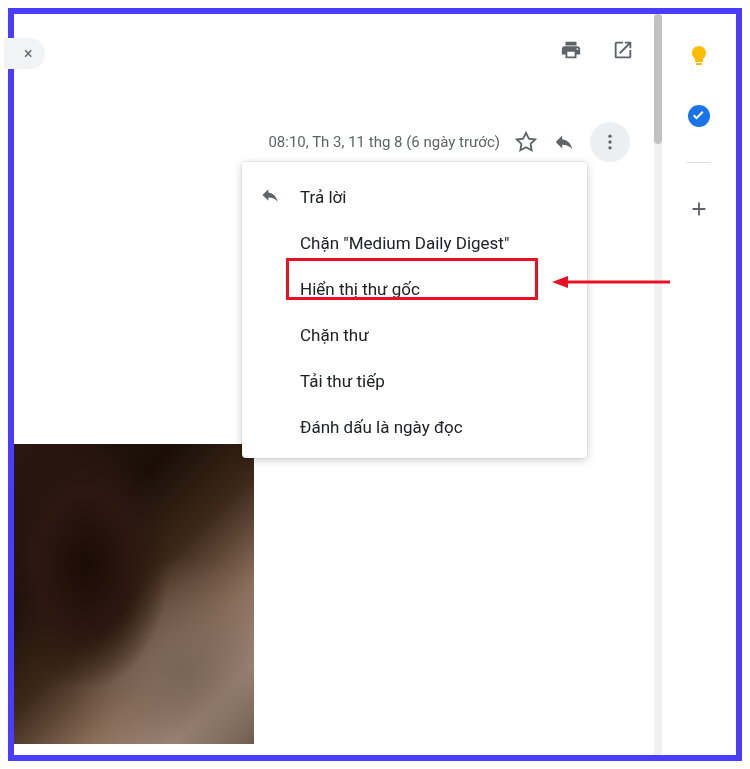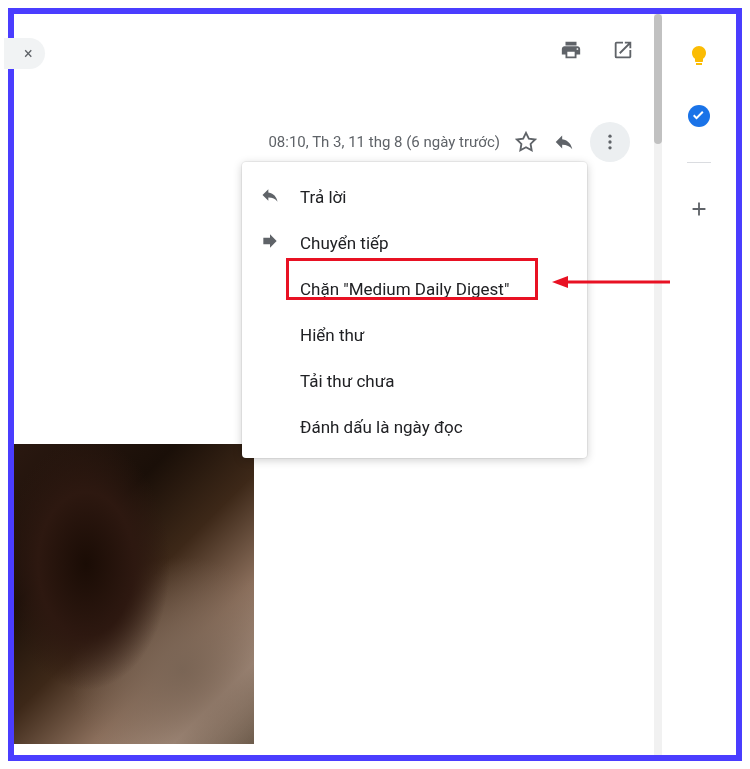--- a/index.html
+++ b/index.html
@@ -252,38 +252,34 @@
     <div class="dropdown">
       <div class="dropdown-item">
         <span class="dropdown-icon">
           <svg width="20" height="20" viewBox="0 0 24 24" fill="#5f6368">
               <path d="M10 9V5l-7 7 7 7v-4.1c5 0 8.5 1.6 11 5.1-1-5-4-10-11-11z"></path>
             </svg>
         </span>
         <span>Trả lời</span>
       </div>
       <div class="dropdown-item">
-        <span class="dropdown-icon">
-          <svg width="20" height="20" viewBox="0 0 24 24" fill="#5f6368">
-              <path d="M12 8V4l8 8-8 8v-4H4V8z"></path>
-            </svg>
-        </span>
-        <span>Chuyển tiếp</span>
-      </div>
-      <div class="dropdown-item">
         <span class="dropdown-icon empty"></span>
         <span>Chặn "Medium Daily Digest"</span>
       </div>
       <div class="dropdown-item">
         <span class="dropdown-icon empty"></span>
-        <span>Hiển thư</span>
-      </div>
-      <div class="dropdown-item">
-        <span class="dropdown-icon empty"></span>
-        <span>Tải thư chưa</span>
+        <span>Hiển thị thư gốc</span>
+      </div>
+      <div class="dropdown-item">
+        <span class="dropdown-icon empty"></span>
+        <span>Chặn thư</span>
+      </div>
+      <div class="dropdown-item">
+        <span class="dropdown-icon empty"></span>
+        <span>Tải thư tiếp</span>
       </div>
       <div class="dropdown-item">
         <span class="dropdown-icon empty"></span>
         <span>Đánh dấu là ngày đọc</span>
       </div>
     </div>
 
     <div class="highlight-box"></div>
     <svg class="arrow-annotation" width="120" height="20" viewBox="0 0 120 20">
       <line x1="118" y1="10" x2="12" y2="10" stroke="#e81123" stroke-width="3"></line>

